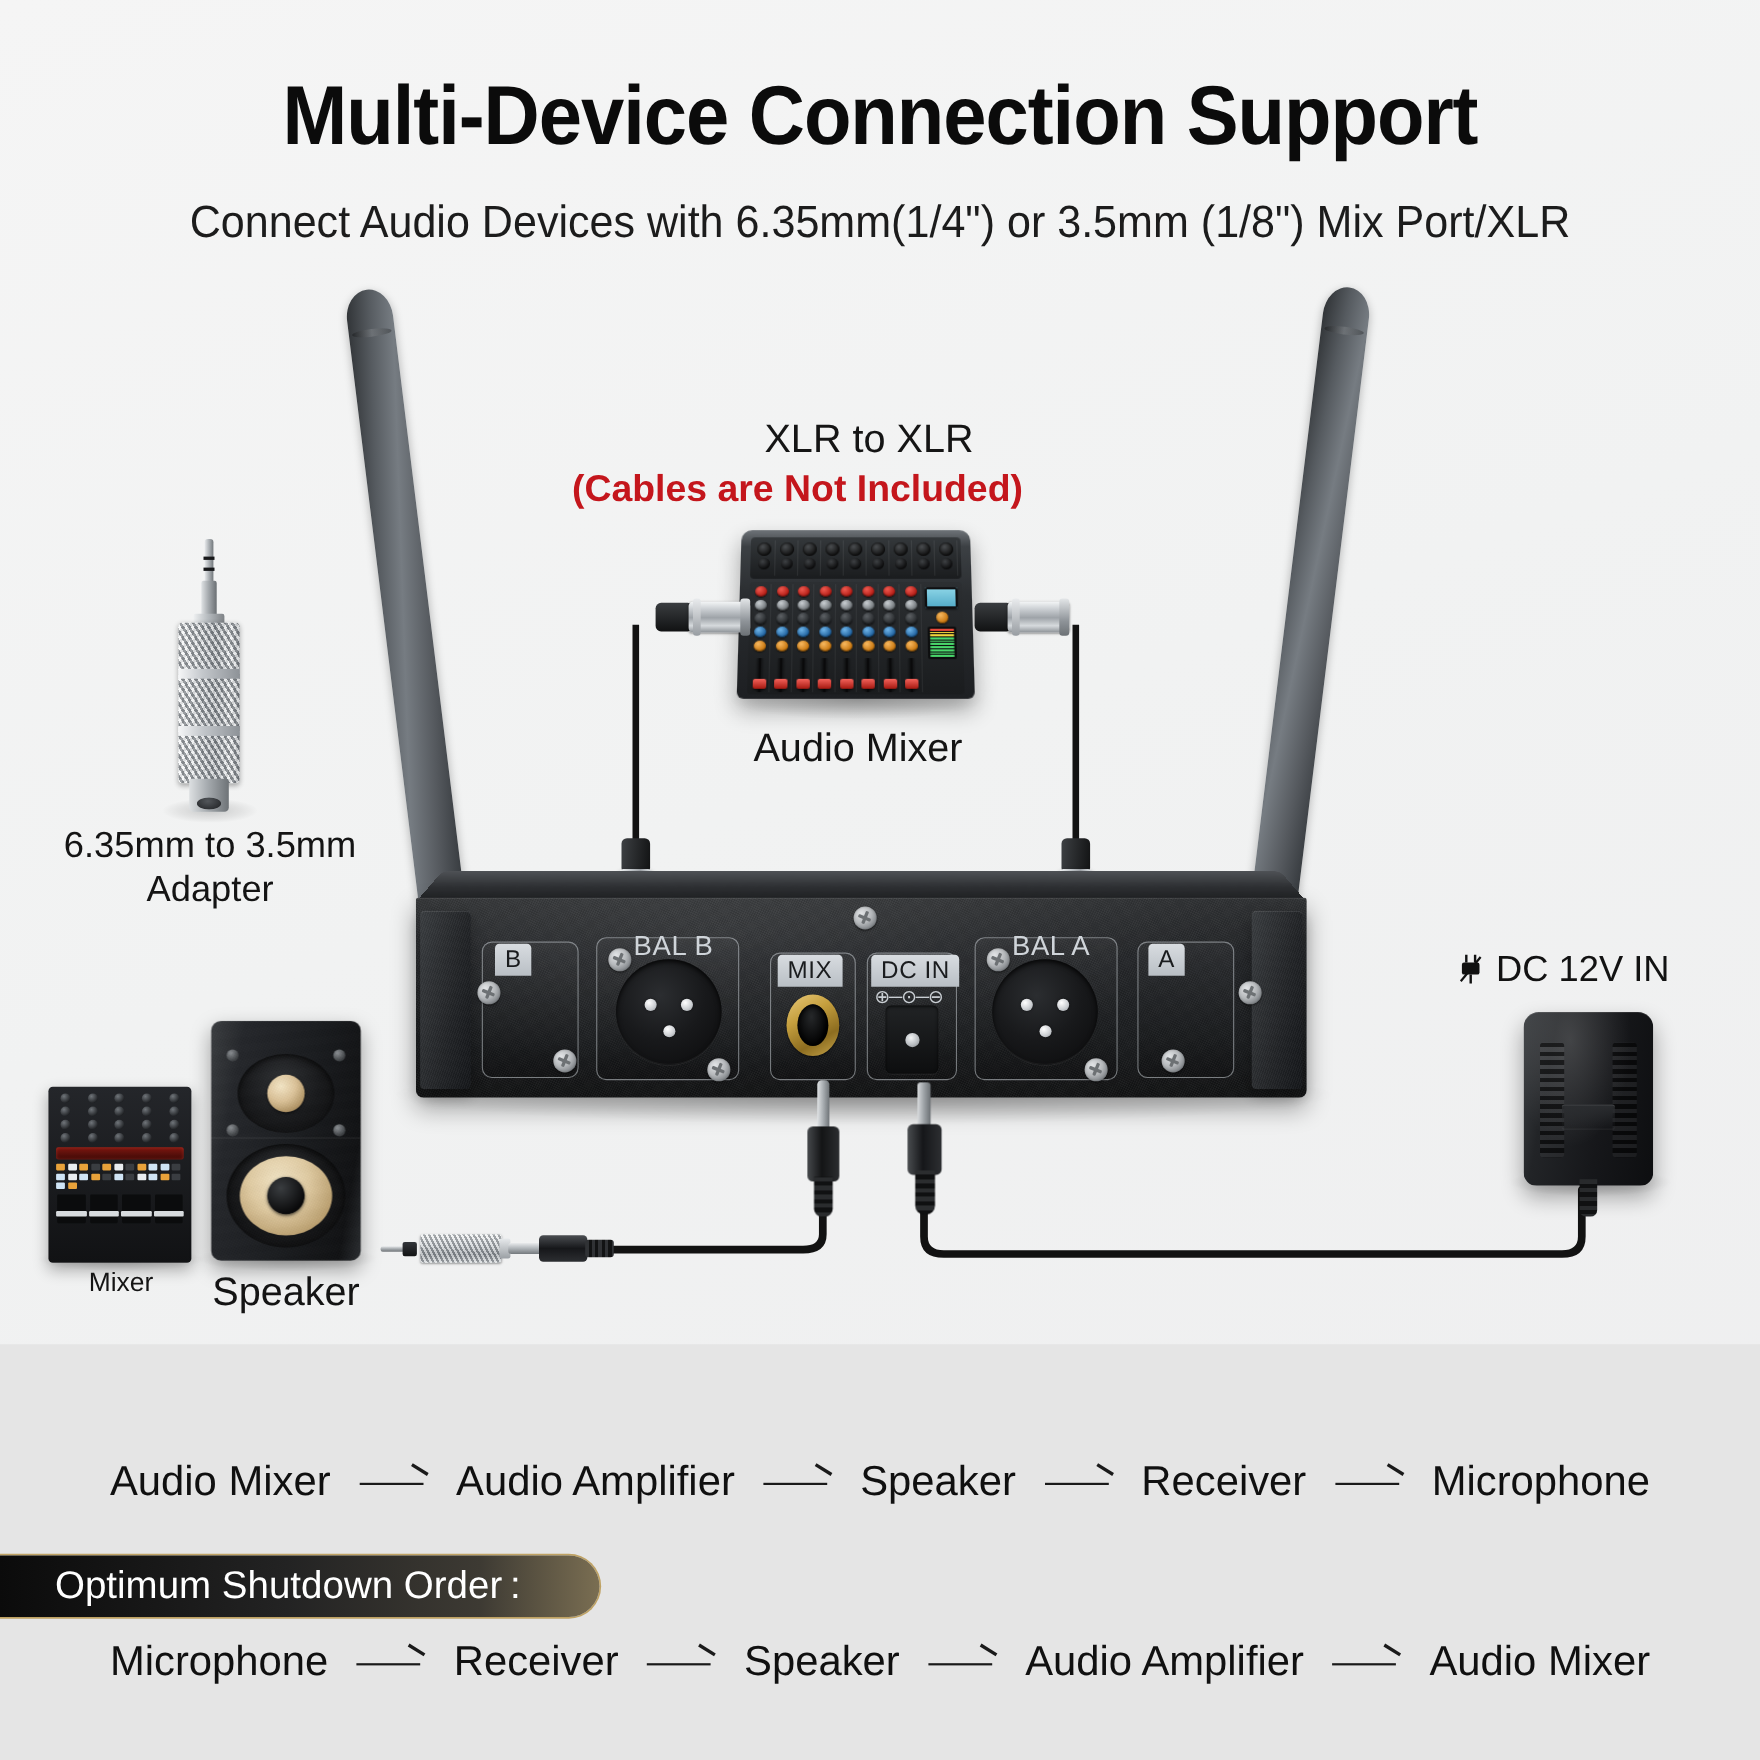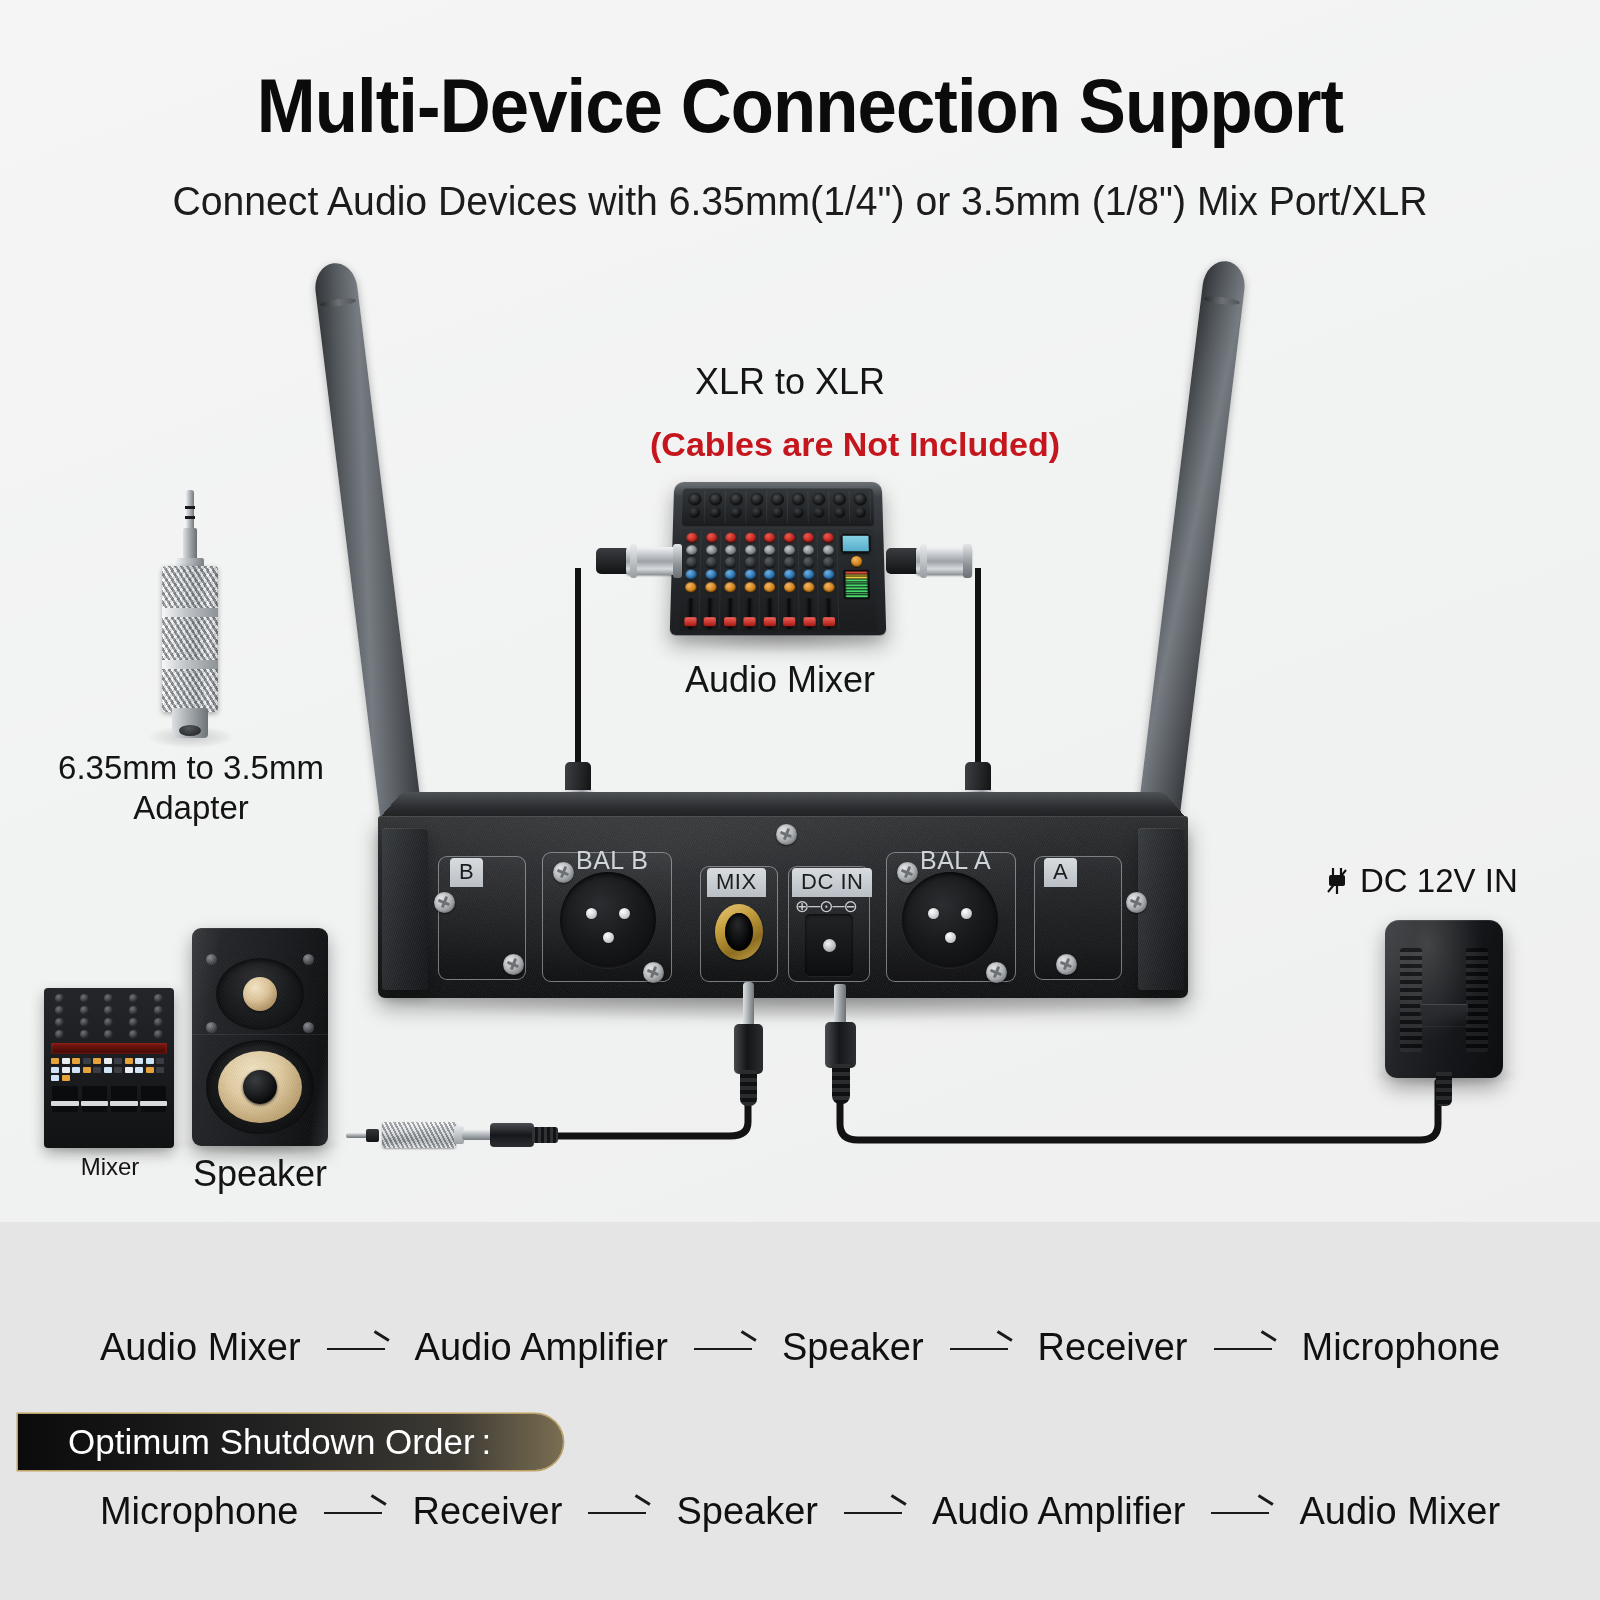--- a/index.html
+++ b/index.html
@@ -38,30 +38,30 @@
     font-size: 41px;
     font-weight: 400;
     color: #1c1c1c;
     transform: scaleX(0.955);
     white-space: nowrap;
   }
 
   
   .xlr-cap {
     position: absolute;
-    left: 540px; top: 361px; width: 500px;
+    left: 540px; top: 378px; width: 500px;
     text-align: center;
     font-size: 36px;
     color: #151515;
     white-space: nowrap;
   }
   .xlr-cap-red {
     position: absolute;
     left: 520px; top: 425px; width: 540px;
-    text-align: right;
+    text-align: left;
     font-size: 34px;
     font-weight: 700;
     color: #c4161c;
     white-space: nowrap;
   }
 
   
   .cap {
     position: absolute;
     text-align: center;
@@ -616,21 +616,20 @@
     font-size: 35px;
     font-weight: 400;
     white-space: nowrap;
   }
   .pill.boot {
     background: linear-gradient(90deg,#0d0d0d 0%,#1d1d1d 42%,#4a4a4a 78%,#b9b9b9 100%);
   }
   .pill.shut {
     background: linear-gradient(90deg,#0b0b0b 0%,#232323 48%,#3d3a33 80%,#7a6e52 100%);
     box-shadow: 0 0 0 1.5px #bfa263;
-    margin-left: 18px;
   }
   .flow {
     position: absolute; left: 0; width: 1600px;
     display: flex; align-items: center; justify-content: center;
     gap: 26px;
     font-size: 38px;
     color: #101010;
     white-space: nowrap;
   }
   .flow .arrow {

